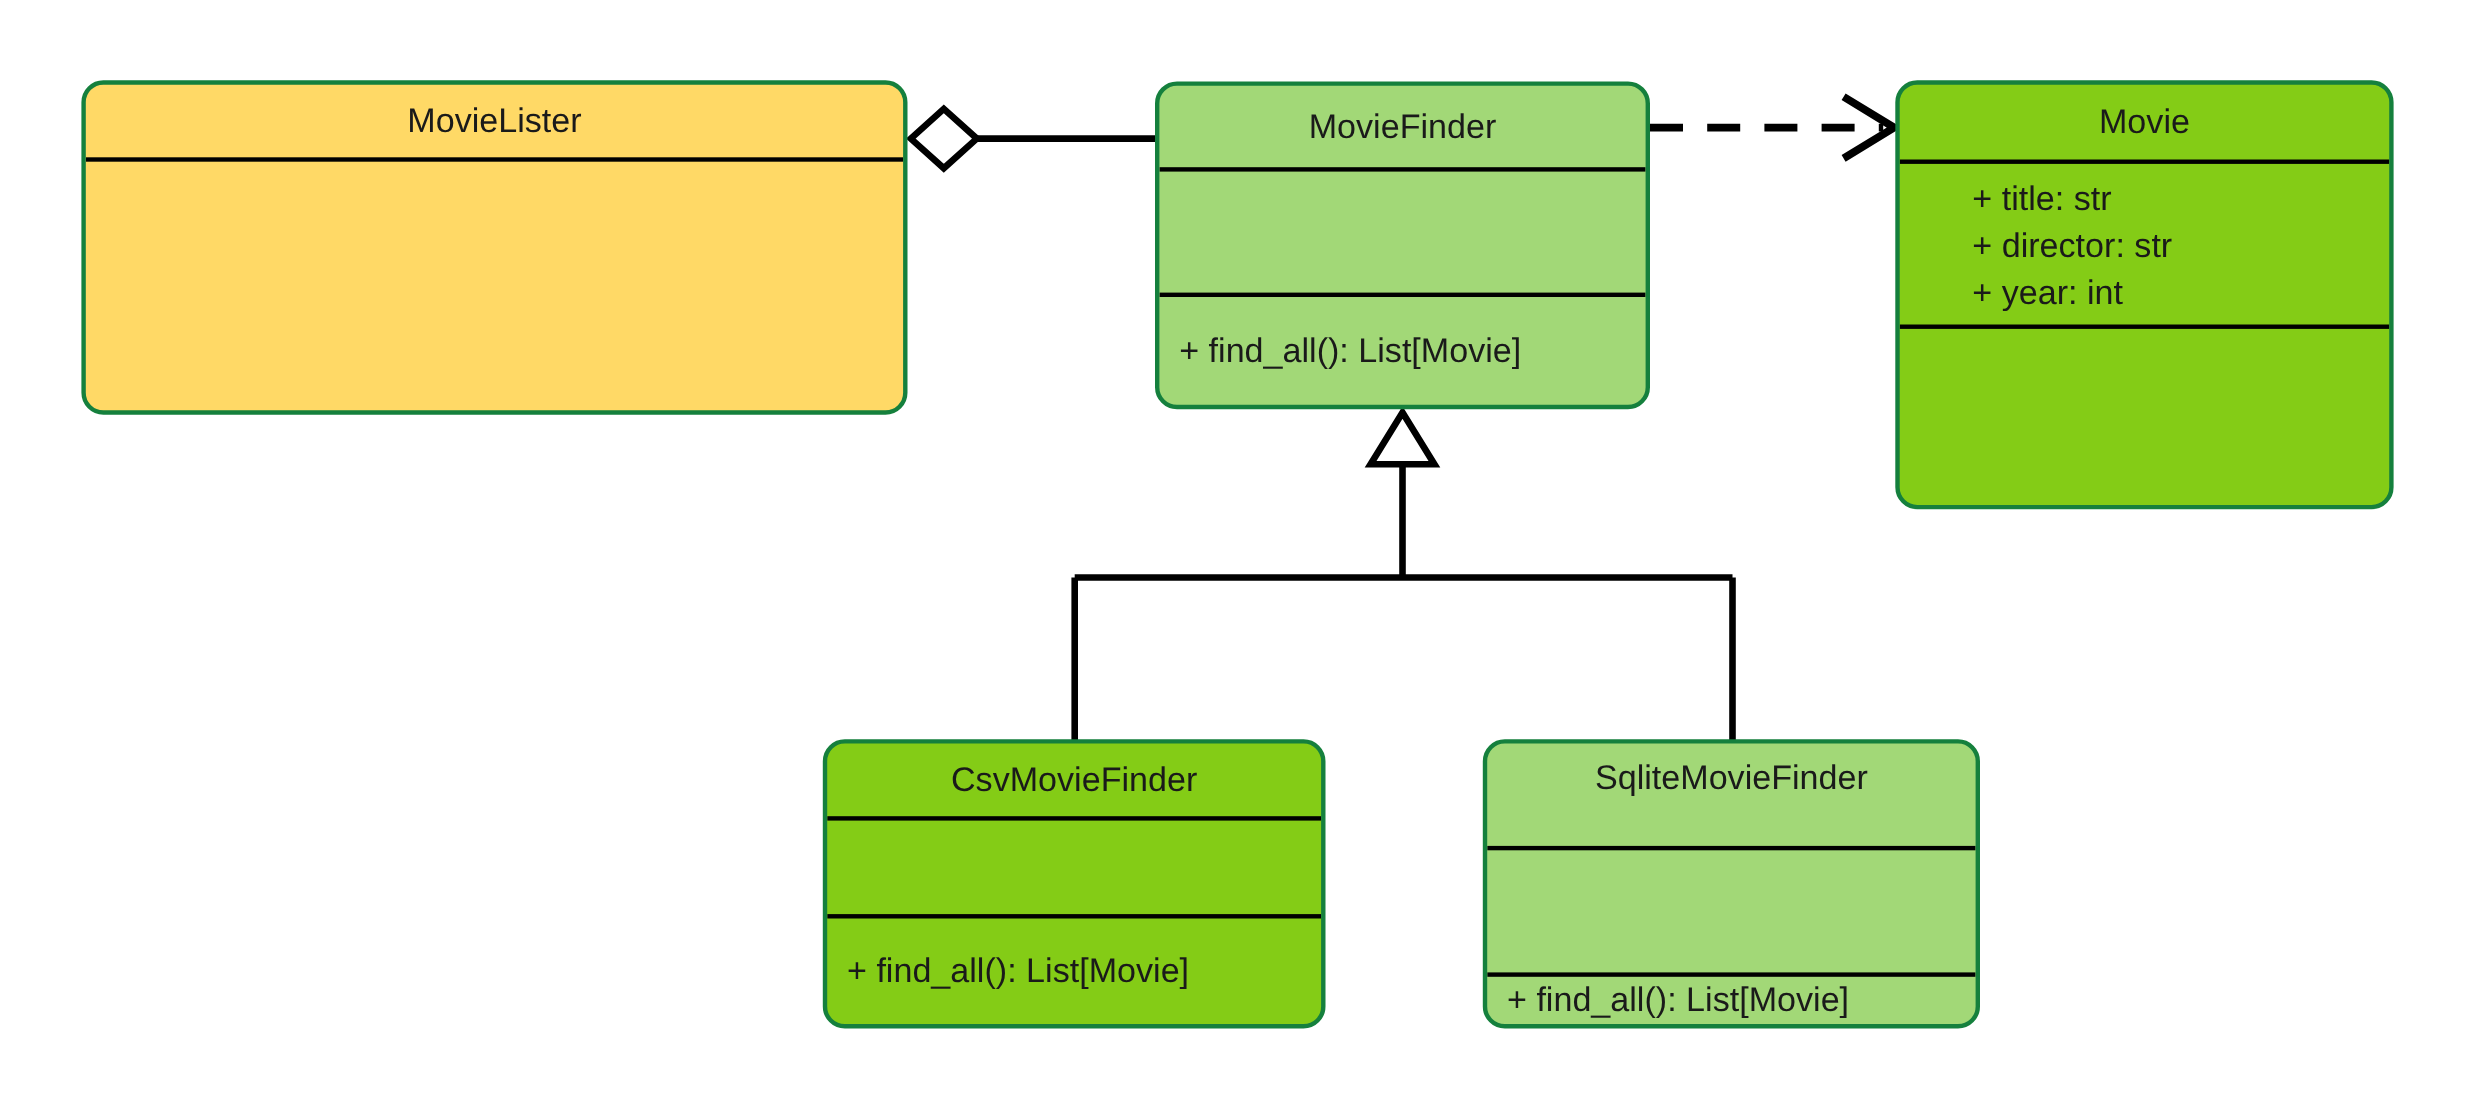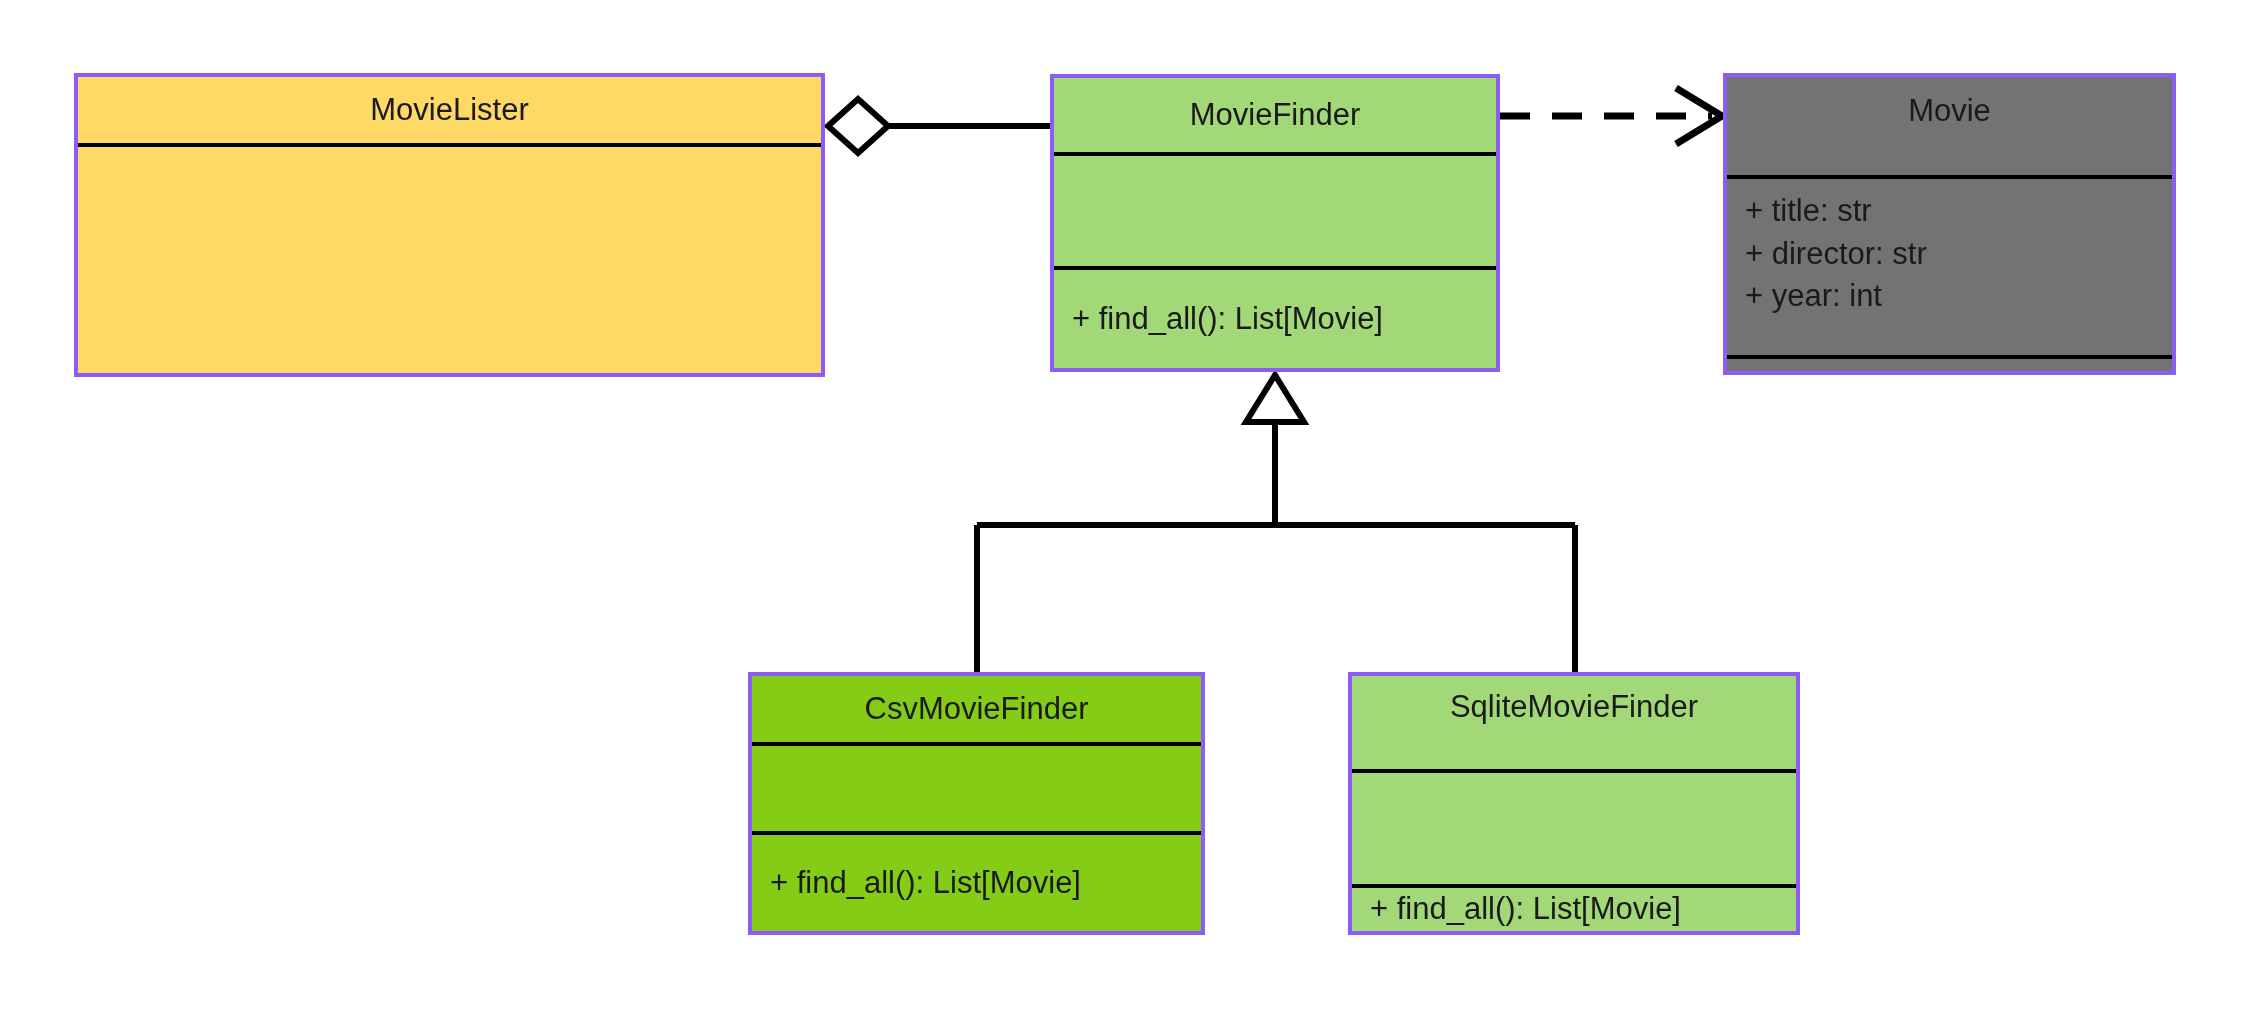--- a/index.html
+++ b/index.html
@@ -21,22 +21,22 @@
     position: absolute;
     left: 0;
     top: 0;
     width: 2250px;
     height: 1011px;
     pointer-events: none;
   }
   .uml-class {
     position: absolute;
     box-sizing: border-box;
-    border: 4px solid #8b5cf6;
-    border-radius: 0;
+    border: 4px solid #15803d;
+    border-radius: 20px;
     display: flex;
     flex-direction: column;
     overflow: hidden;
   }
   .compartment {
     box-sizing: border-box;
     display: flex;
     flex-direction: column;
     justify-content: center;
   }
@@ -53,20 +53,21 @@
   .member-line {
     text-align: left;
     font-size: 31px;
     color: #1a1a1a;
     line-height: 1.38;
     padding-left: 18px;
     white-space: nowrap;
   }
   .attrs-pad {
     padding-top: 4px;
+    padding-left: 48px;
   }
 </style>
 </head>
 <body>
 
 <div id="canvas">
 
   <svg id="connectors" viewBox="0 0 2250 1011" xmlns="http://www.w3.org/2000/svg">
 
     
@@ -106,21 +107,21 @@
   <div class="uml-class" style="left:1050px; top:74px; width:450px; height:298px; background:#A2D877;">
     <div class="compartment" style="height:74px;">
       <div class="class-title">MovieFinder</div>
     </div>
     <div class="compartment divided" style="height:114px;"></div>
     <div class="compartment divided" style="flex:1 1 auto;">
       <div class="member-line">+ find_all(): List[Movie]</div>
     </div>
   </div>
 
-  <div class="uml-class" style="left:1723px; top:73px; width:453px; height:302px; background:#737373;gap:30px;">
+  <div class="uml-class" style="left:1723px; top:73px; width:453px; height:390px; background:#84cc16;">
     <div class="compartment" style="height:68px;">
       <div class="class-title">Movie</div>
     </div>
     <div class="compartment divided attrs-pad" style="height:150px;">
       <div class="member-line">+ title: str</div>
       <div class="member-line">+ director: str</div>
       <div class="member-line">+ year: int</div>
     </div>
     <div class="compartment divided" style="flex:1 1 auto;"></div>
   </div>

